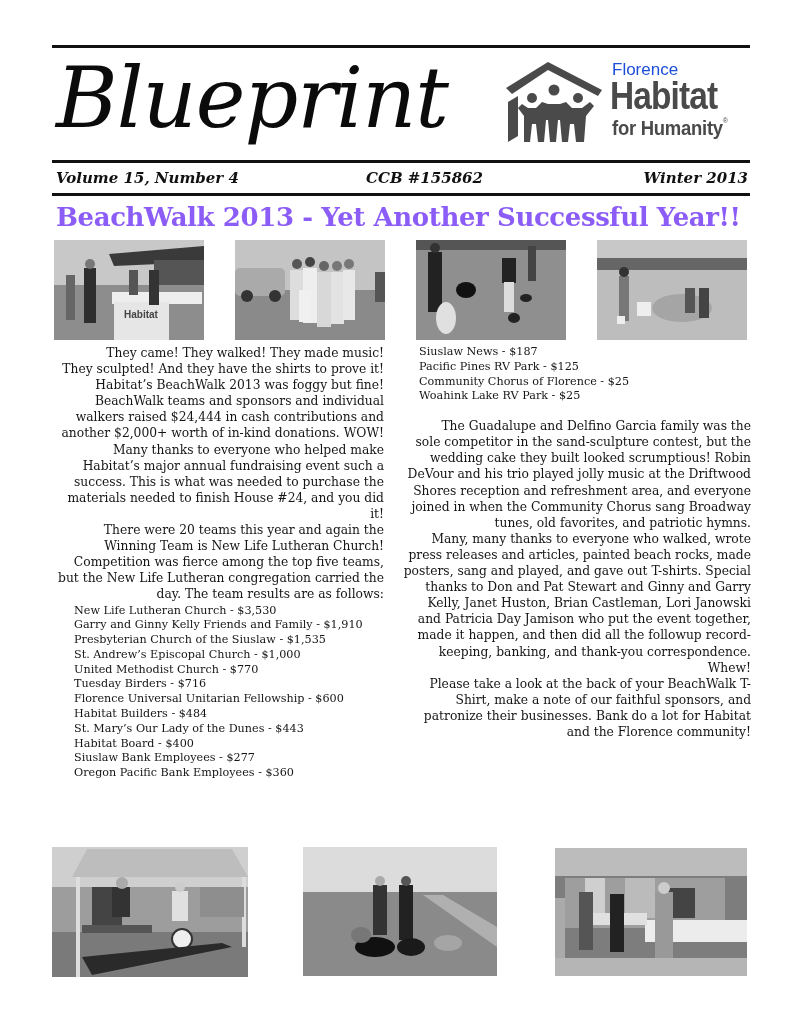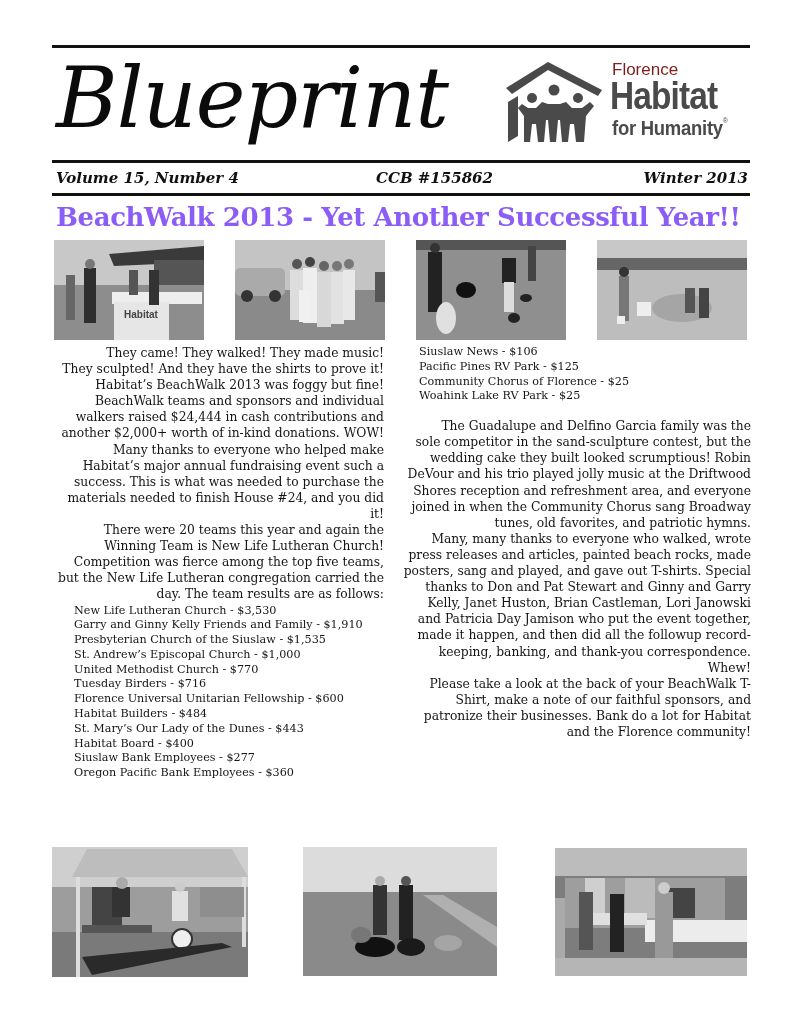--- a/index.html
+++ b/index.html
@@ -6,29 +6,29 @@
   body { width: 791px; height: 1024px; position: relative; overflow: hidden; color: #111; }
   .rule { position: absolute; left: 52px; width: 698px; background: #111; }
   .r1 { top: 45px; height: 3px; }
   .r2 { top: 160px; height: 3px; }
   .r3 { top: 193px; height: 3px; }
 
   .masthead-title { position: absolute; left: 56px; top: 48px; font-family: "DejaVu Serif", serif; font-style: italic; font-size: 84px; line-height: 100px; letter-spacing: -1px; color: #0b0b0b; margin: 0; font-weight: normal; }
 
   .logo { position: absolute; left: 502px; top: 58px; width: 250px; height: 90px; }
   .logo svg { position: absolute; left: 0; top: 2px; }
-  .logo .florence { position: absolute; left: 110px; top: 2px; font-family: "Liberation Sans", sans-serif; font-size: 17px; color: #7f1d1d; }
+  .logo .florence { position: absolute; left: 110px; top: 2px; font-family: "Liberation Sans", sans-serif; font-size: 17px; color: #1d4ed8; }
   .logo .habitat { position: absolute; left: 108px; top: 17px; font-family: "Liberation Sans", sans-serif; font-weight: bold; font-size: 38px; color: #4a4a4a; letter-spacing: -1px; transform: scaleX(0.88); transform-origin: left top; }
   .logo .humanity { position: absolute; left: 110px; top: 58px; font-family: "Liberation Sans", sans-serif; font-weight: bold; font-size: 21px; color: #4a4a4a; transform: scaleX(0.88); transform-origin: left top; letter-spacing: -0.3px; }
   .logo .reg { font-size: 8px; vertical-align: top; font-weight: normal; }
 
   .infobar { position: absolute; left: 56px; top: 166px; width: 692px; height: 24px; font-family: "DejaVu Serif", serif; font-style: italic; font-weight: bold; font-size: 15px; line-height: 24px; }
   .infobar span { position: absolute; top: 0; }
   .info-vol { left: 0; }
-  .info-ccb { left: 320px; }
+  .info-ccb { left: 310px; }
   .info-season { right: 0; }
 
   .headline { position: absolute; left: 56px; top: 199px; margin: 0; font-family: "DejaVu Serif", serif; font-weight: bold; font-size: 26px; line-height: 36px; letter-spacing: -0.4px; white-space: nowrap; color: #8b5cf6; }
 
   .photo { position: absolute; overflow: hidden; background: #9a9a9a; }
   .photo svg { width: 100%; height: 100%; display: block; }
 
   .col { position: absolute; font-family: "DejaVu Serif", serif; font-size: 12.3px; line-height: 16.1px; color: #151515; }
   .col-left { left: 54px; top: 345px; width: 330px; }
   .col-right { left: 401px; top: 345px; width: 350px; }
@@ -159,21 +159,21 @@
     <li>Habitat Builders - $484</li>
     <li>St. Mary’s Our Lady of the Dunes - $443</li>
     <li>Habitat Board - $400</li>
     <li>Siuslaw Bank Employees - $277</li>
     <li>Oregon Pacific Bank Employees - $360</li>
   </ul>
 </div>
 
 <div class="col col-right">
   <ul class="list">
-    <li>Siuslaw News - $106</li>
+    <li>Siuslaw News - $187</li>
     <li>Pacific Pines RV Park - $125</li>
     <li>Community Chorus of Florence - $25</li>
     <li>Woahink Lake RV Park - $25</li>
   </ul>
   <div class="spacer"></div>
   <p>The Guadalupe and Delfino Garcia family was the sole competitor in the sand-sculpture contest, but the wedding cake they built looked scrumptious!  Robin DeVour and his trio played jolly music at the Driftwood Shores reception and refreshment area, and everyone joined in when the Community Chorus sang Broadway tunes, old favorites, and patriotic hymns.</p>
   <p>Many, many thanks to everyone who walked, wrote press releases and articles, painted beach rocks, made posters, sang and played, and gave out T-shirts.  Special thanks to Don and Pat Stewart and Ginny and Garry Kelly, Janet Huston, Brian Castleman, Lori Janowski and Patricia Day Jamison who put the event together, made it happen, and then did all the followup record-keeping, banking, and thank-you correspondence. Whew!</p>
   <p>Please take a look at the back of your BeachWalk T-Shirt, make a note of our faithful sponsors, and patronize their businesses.  Bank do a lot for Habitat and the Florence community!</p>
 </div>
 

